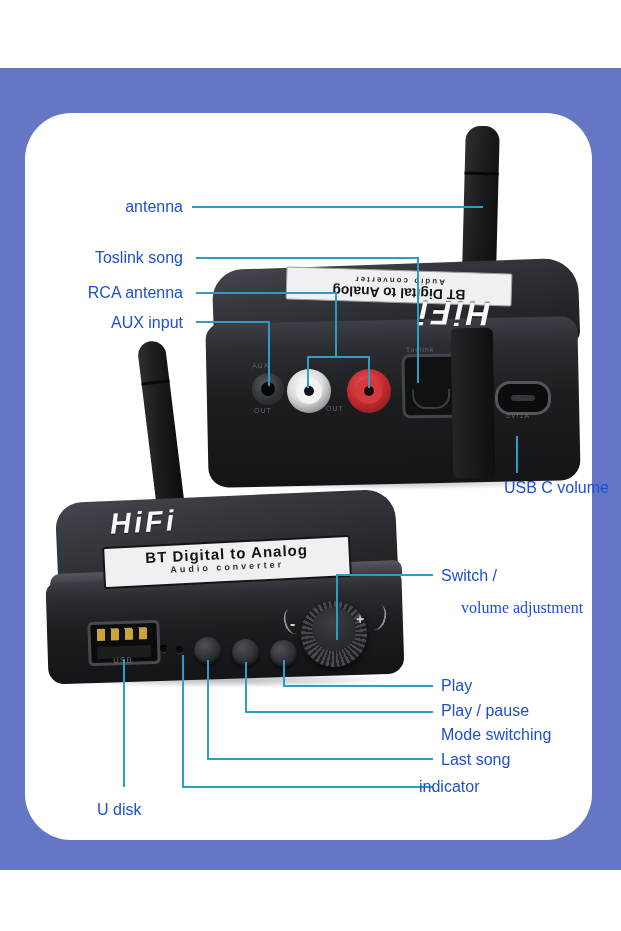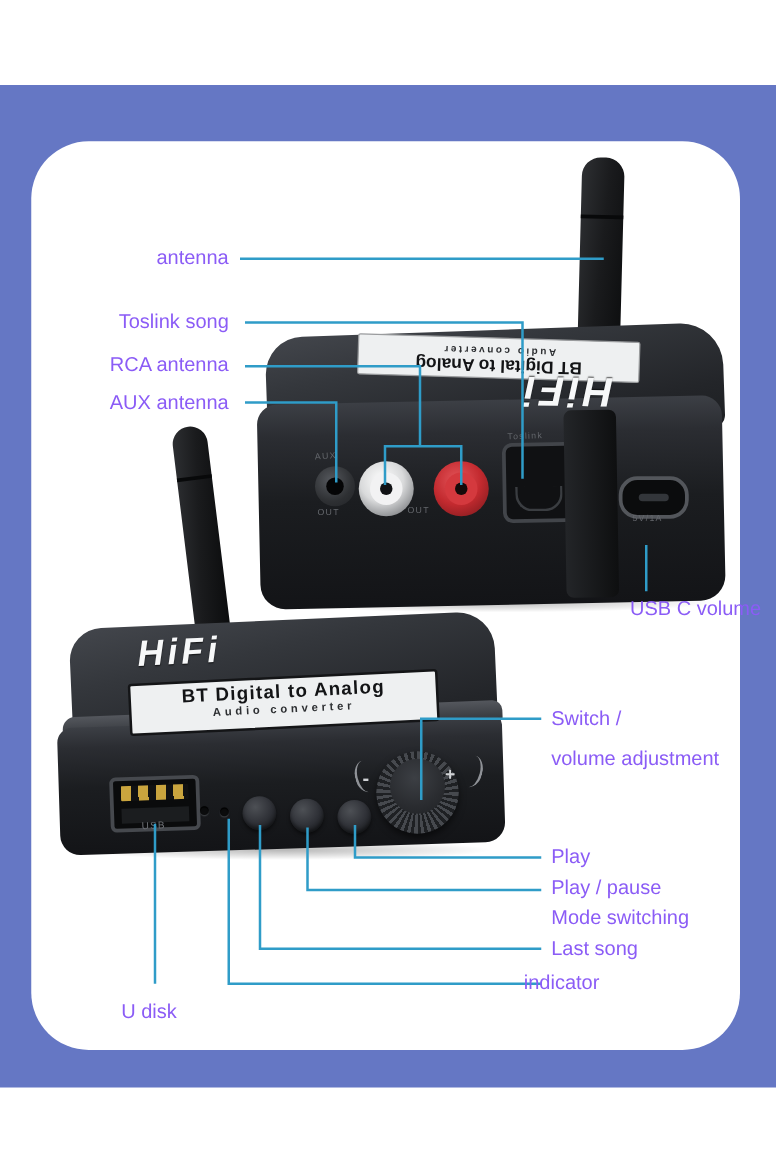--- a/index.html
+++ b/index.html
@@ -3,21 +3,21 @@
 <meta charset="utf-8">
 <style>
   html,body{margin:0;padding:0;background:#fff;}
   #stage{position:relative;width:621px;height:931px;overflow:hidden;
          font-family:"Liberation Sans",sans-serif;background:#fff;}
   .abs{position:absolute;}
   
   #band{left:0;top:68px;width:621px;height:802px;background:#6577c4;}
   #card{left:25px;top:113px;width:567px;height:727px;background:#ffffff;border-radius:46px;}
   
-  .lbl{position:absolute;font-size:16px;color:#8b5cf6;white-space:nowrap;line-height:17px;}
+  .lbl{position:absolute;font-size:16px;color:#1d4ed8;white-space:nowrap;line-height:17px;}
   
   .dev{position:absolute;}
   .shadow{position:absolute;background:radial-gradient(ellipse at center,rgba(0,0,0,.28),rgba(0,0,0,0) 70%);}
   .antenna{position:absolute;background:linear-gradient(95deg,#2e3033 0%,#1a1b1d 45%,#0a0b0c 100%);
            border-radius:15px 15px 6px 6px;}
   .topface{position:absolute;background:linear-gradient(170deg,#43464c 0%,#34373c 30%,#232529 75%,#1d1f22 100%);}
   .face{position:absolute;background:linear-gradient(180deg,#3c3f45 0%,#2b2d32 16%,#1b1d20 48%,#131417 100%);}
   .strip{position:absolute;background:#eef0f1;text-align:center;overflow:hidden;}
   .strip .t1{font-weight:800;color:#131416;}
   .strip .t2{font-weight:700;color:#2e3033;}
@@ -136,25 +136,25 @@
       <path d="M246,662 V712 H433"></path>
       <path d="M208,660 V759 H433"></path>
       <path d="M183,655 V787 H433"></path>
       <path d="M124,659 V787"></path>
     </g>
   </svg>
 
   <div class="lbl" style="right:438px;top:198px;">antenna</div>
   <div class="lbl" style="right:438px;top:249px;">Toslink song</div>
   <div class="lbl" style="right:438px;top:284px;">RCA antenna</div>
-  <div class="lbl" style="right:438px;top:314px;">AUX antenna</div>
+  <div class="lbl" style="right:438px;top:314px;">AUX input</div>
 
   <div class="lbl" style="left:504px;top:479px;">USB C volume</div>
   <div class="lbl" style="left:441px;top:567px;">Switch /</div>
-  <div class="lbl" style="left:441px;top:599px;">volume adjustment</div>
+  <div class="lbl" style="left:461px;top:599px;font-family:Liberation Serif, serif;">volume adjustment</div>
   <div class="lbl" style="left:441px;top:677px;">Play</div>
   <div class="lbl" style="left:441px;top:702px;">Play / pause</div>
   <div class="lbl" style="left:441px;top:726px;">Mode switching</div>
   <div class="lbl" style="left:441px;top:751px;">Last song</div>
   <div class="lbl" style="left:419px;top:778px;">indicator</div>
   <div class="lbl" style="left:97px;top:801px;">U disk</div>
 
 </div>
 
 </body></html>

